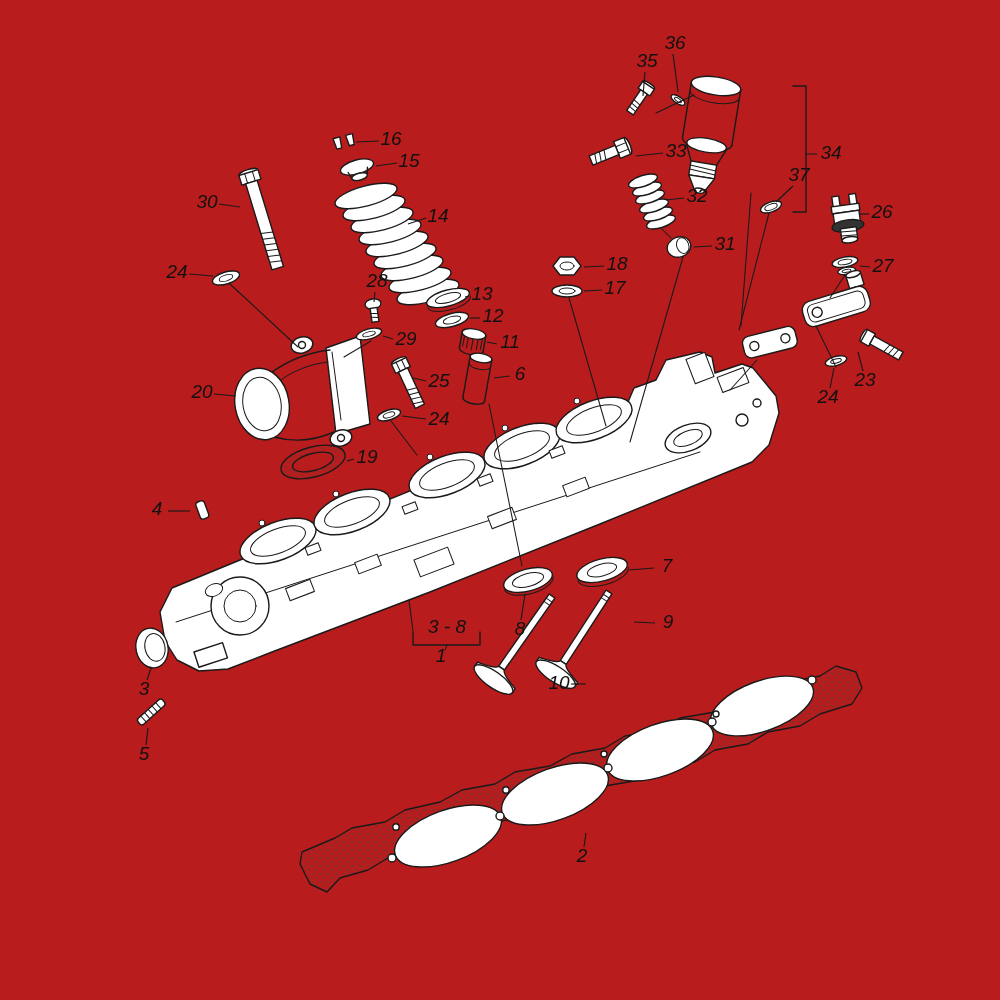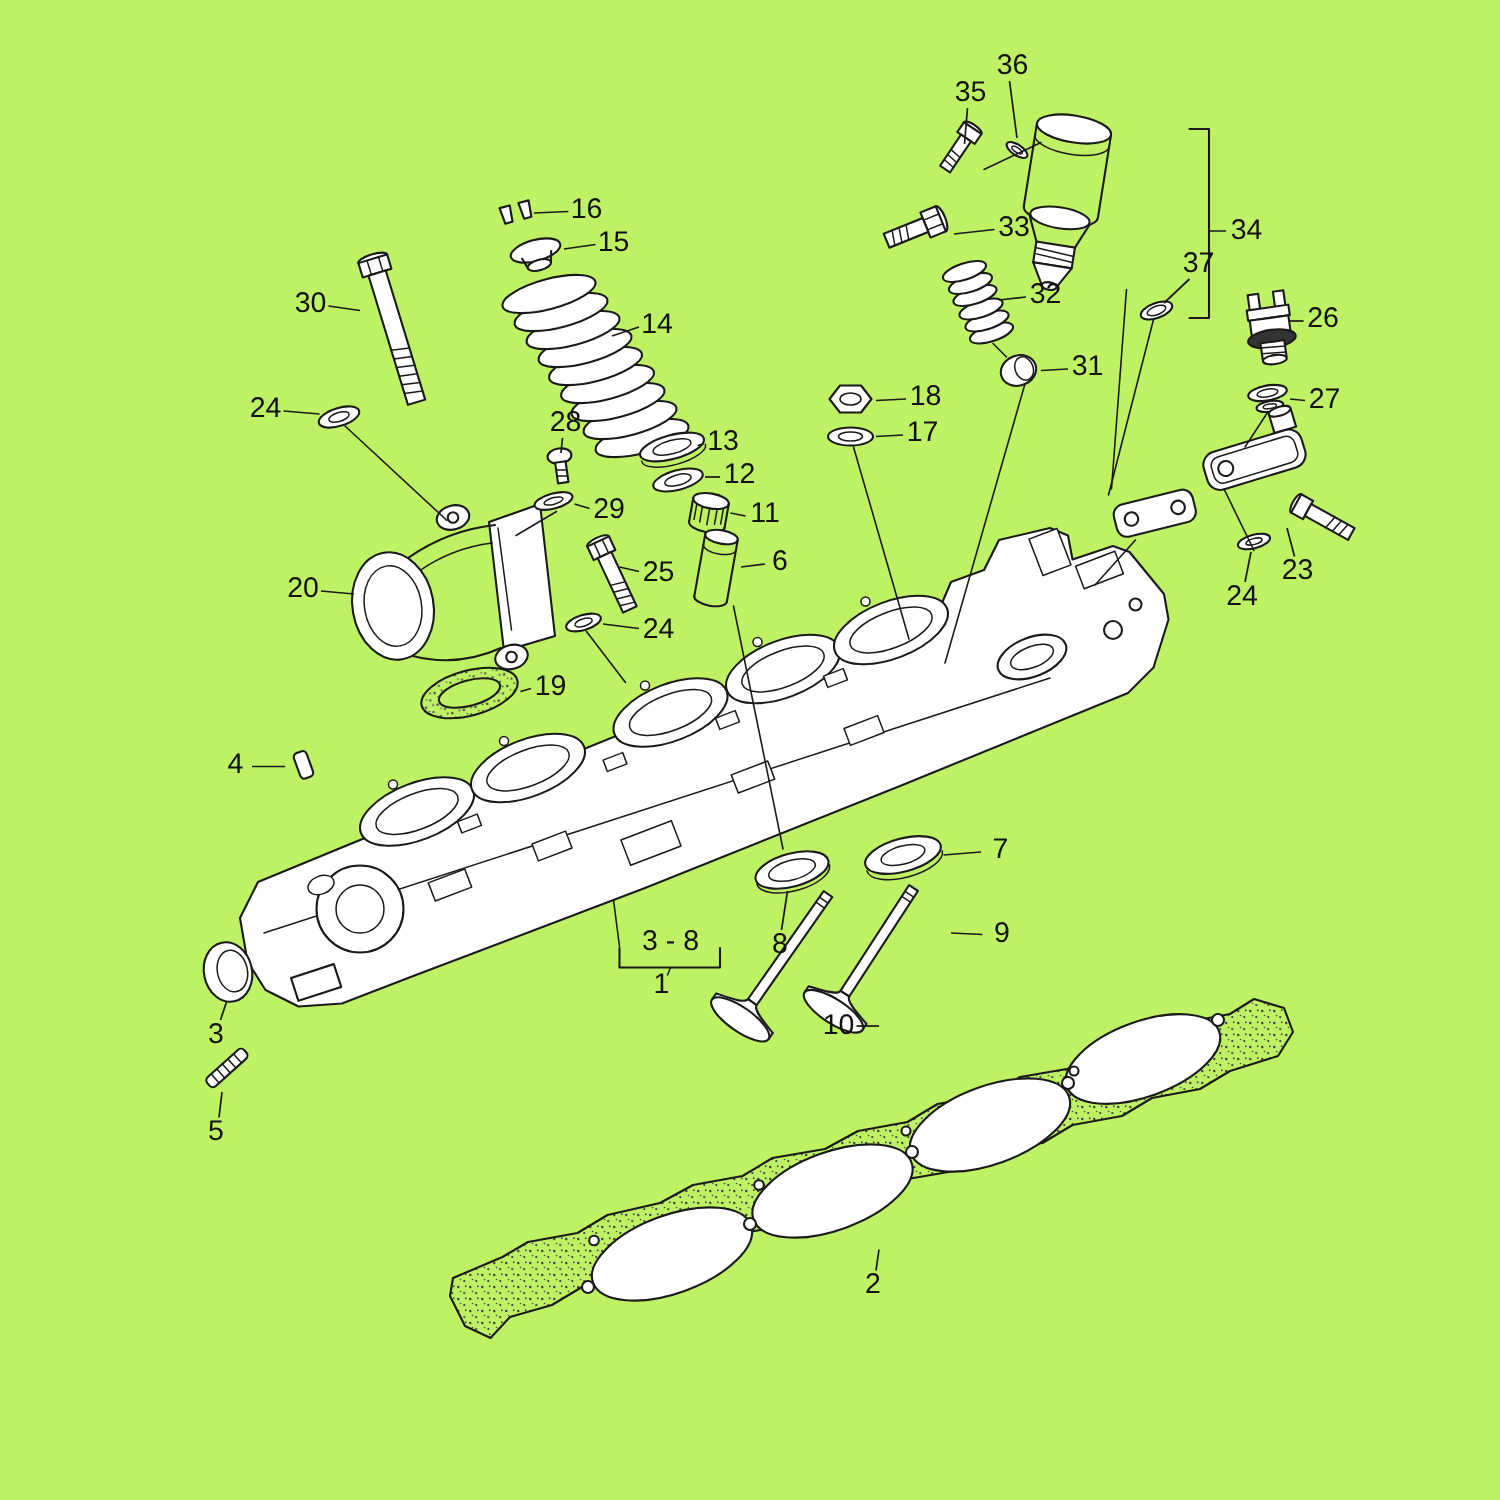--- a/index.html
+++ b/index.html
@@ -1,17 +1,17 @@
 <!DOCTYPE html>
 <html><head>
 <meta charset="utf-8">
 <style>
   html,body{margin:0;padding:0;background:#fff;}
-  .canvas{position:relative;width:1000px;height:1000px;background:#bef264;overflow:hidden;
-          font-family:"Liberation Sans",sans-serif;}
+  .canvas{position:relative;width:1000px;height:1000px;background:#b91c1c;overflow:hidden;
+          font-family:"Liberation Sans",sans-serif;font-style:italic;}
   svg{display:block;}
   
   #drawing *{stroke:#1a1a1a;stroke-width:1.4;fill:#fff;stroke-linejoin:round;stroke-linecap:round;}
   #drawing .nf{fill:none;}
   #drawing .thin{stroke-width:1;}
   #drawing .dk{fill:#333;}
   #drawing .stip{fill:url(#stip);}
   #drawing .asm{fill:none;stroke-width:1.05;}
   .leader{stroke:#1a1a1a;stroke-width:1.15;fill:none;}
   .part-label{font-family:"Liberation Sans",sans-serif;font-size:19px;fill:#111;

